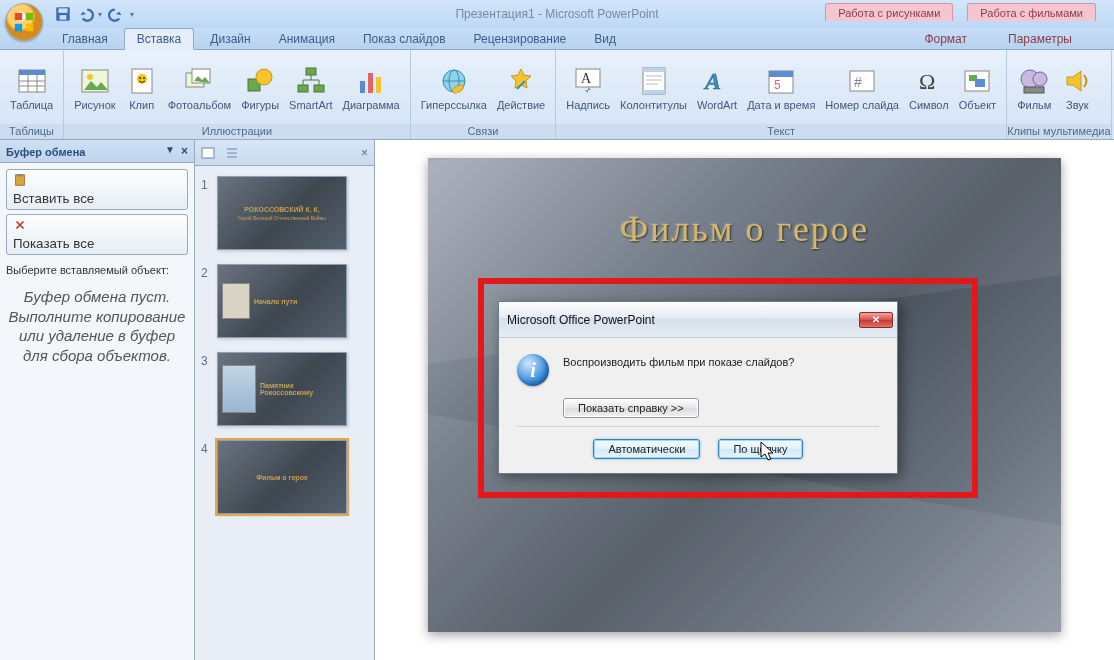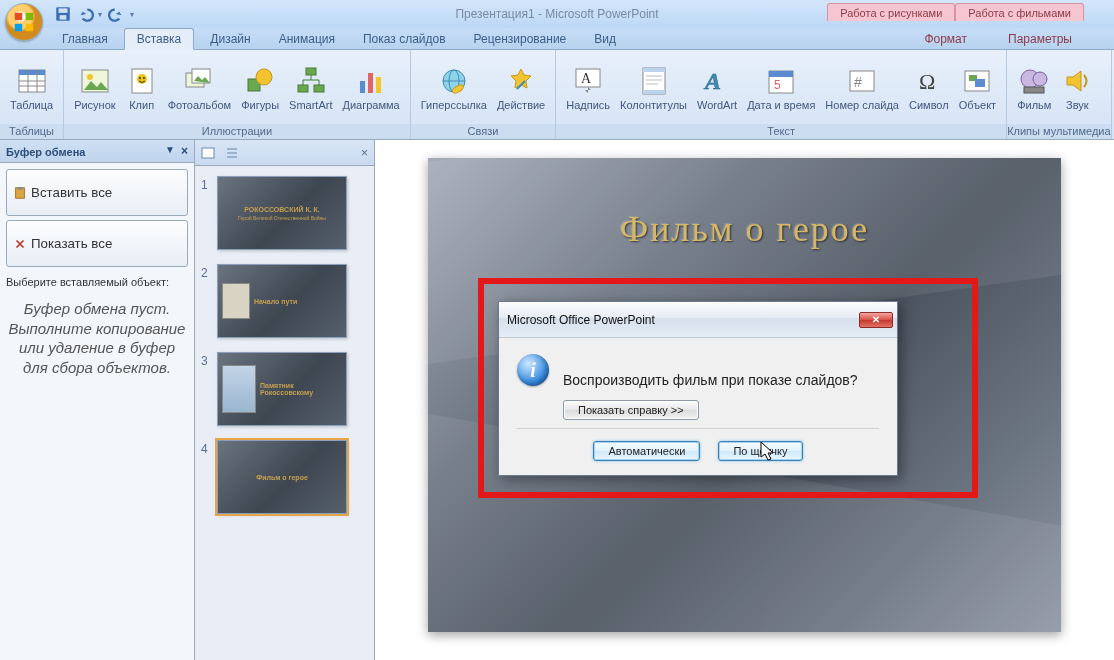--- a/index.html
+++ b/index.html
@@ -48,23 +48,23 @@
   .title-text {
     position:absolute;
     left: 0; right:0;
     text-align:center;
     color: #7a8aa0;
     font-size: 12px;
     pointer-events:none;
   }
   .context-tabs {
     position:absolute;
-    right: 30px; top:3px;
+    right: 18px; top:3px;
     display:flex;
-    gap:0;
+    gap:14px;
     text-align:center;
   }
   .ctx-tab {
     background: #f6c6d0;
     border:1px solid #d694a3;
     border-bottom:none;
     border-radius: 3px 3px 0 0;
     padding: 3px 12px 2px;
     color:#8c3c49;
     font-size:11px;
@@ -163,25 +163,26 @@
     padding: 4px 6px;
     display:flex; justify-content:space-between; align-items:flex-end;
     border-bottom:1px solid #9ab;
   }
   .clip-header span { font-weight:bold; color:#2c4e7a; }
   .clip-btns { padding:6px; display:flex; flex-direction:column; gap:4px; }
   .ob-btn {
     background: linear-gradient(#fdfdfd,#e8eef6);
     border:1px solid #9ab;
     border-radius:3px;
-    padding: 15px 6px;
+    padding: 3px 6px;
     text-align:left;
     color:#333;
-    display:flex; align-items:center; gap:4px;
+    display:flex; align-items:flex-start; gap:4px;
     cursor:pointer;
+    flex-direction:column;
   }
   .clip-label { padding:3px 6px; color:#333; }
   .clip-empty {
     padding: 8px;
     text-align:center;
     font-style:italic;
     color:#555;
     font-size:15px;
     line-height:1.3;
   }
@@ -320,21 +321,21 @@
   .info-icon {
     width:32px; height:32px;
     border-radius:50%;
     background: radial-gradient(circle at 35% 30%, #cfe8ff, #3a8de0 60%, #1560b8);
     color:#fff; font-family:Georgia,serif; font-style:italic; font-weight:bold;
     font-size:20px;
     display:flex; align-items:center; justify-content:center;
     box-shadow: inset -2px -2px 4px rgba(0,0,0,.3), 0 1px 2px rgba(0,0,0,.3);
     flex-shrink:0;
   }
-  .dlg-msg { color:#222; font-size:14px; padding-top:2px;margin-top:16px; }
+  .dlg-msg { color:#222; font-size:11px; padding-top:2px; }
   .dlg-help {
     margin: 12px 0 6px 46px;
   }
   .win-btn {
     background: linear-gradient(#fdfdfd,#e7e7e7 48%,#dcdcdc 52%,#f1f1f1);
     border:1px solid #8a98a8;
     border-radius:3px;
     padding: 3px 14px;
     font-size:11px;
     color:#222;

